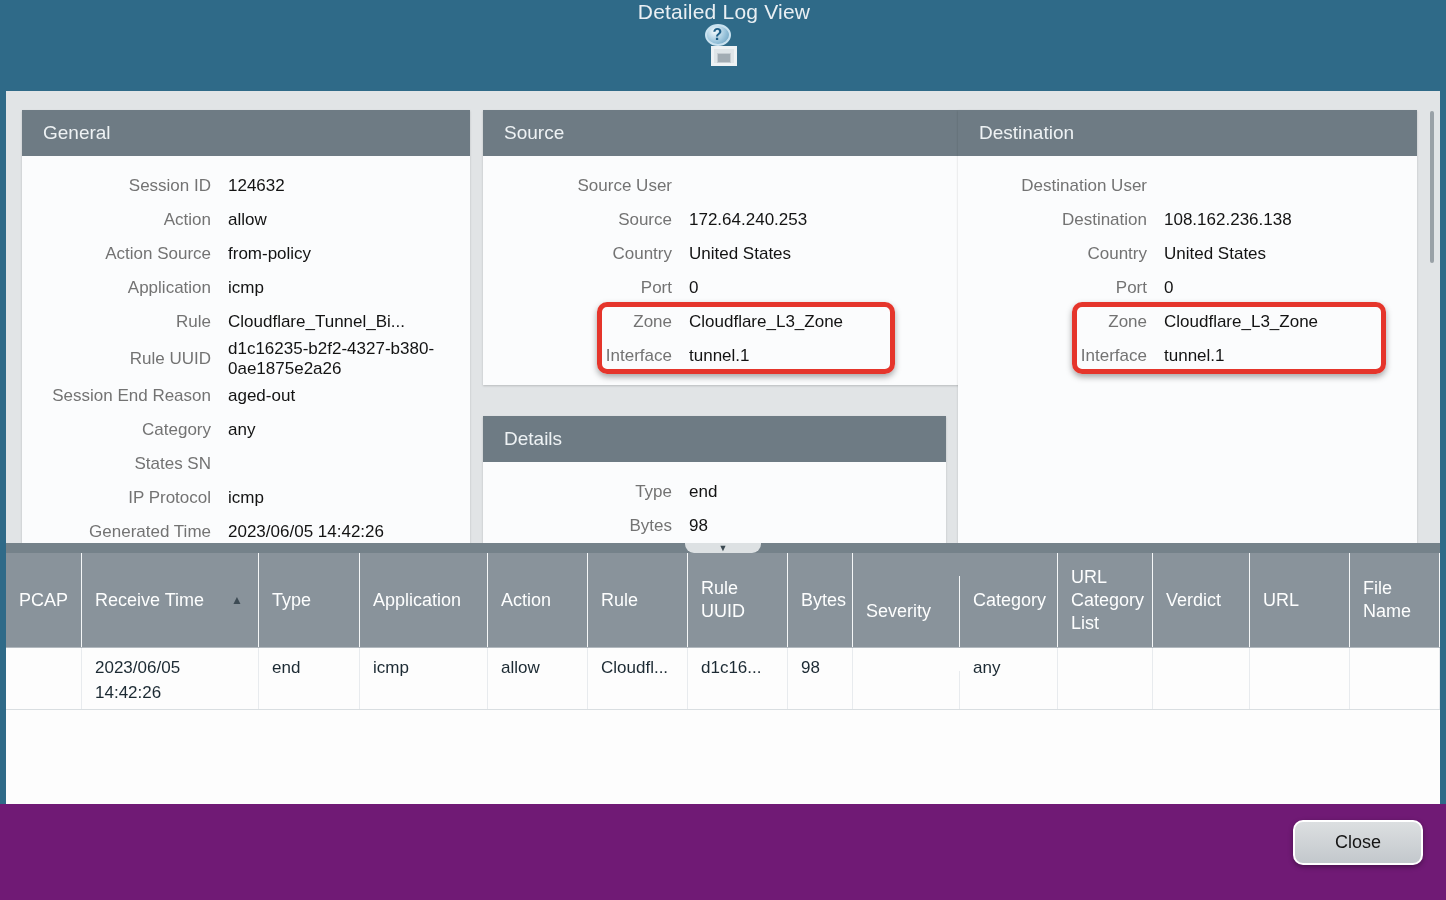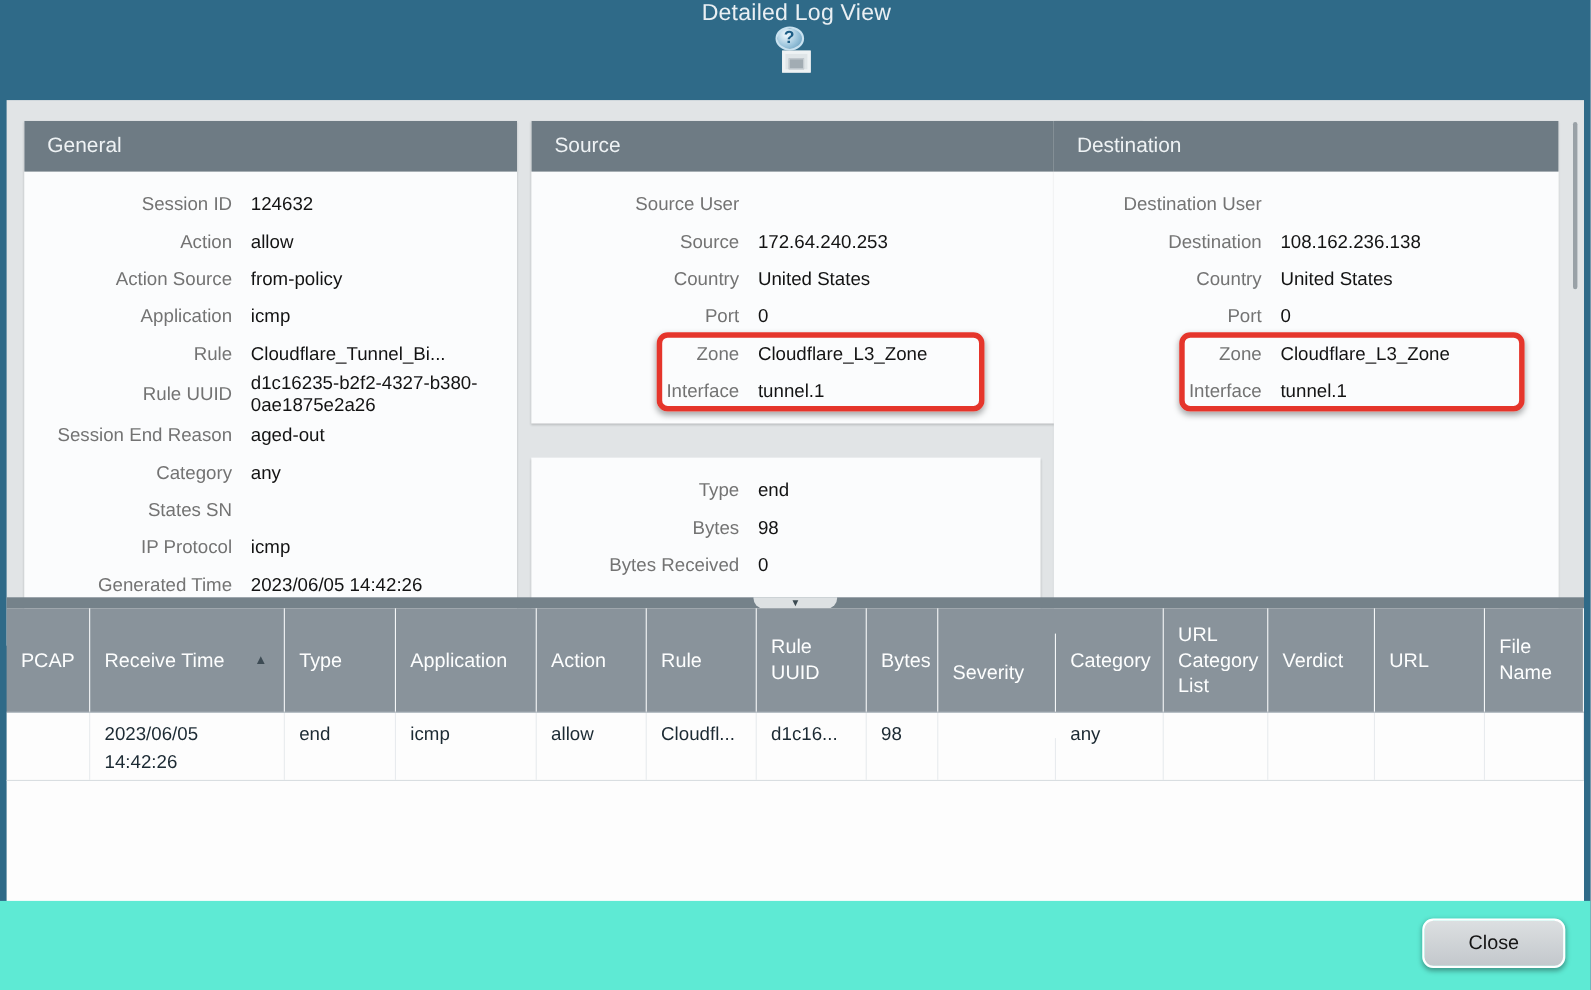--- a/index.html
+++ b/index.html
@@ -186,22 +186,22 @@
   .c8 { width: 107px; flex-shrink: 0; margin-top: 23px; }
   .c9 { width: 98px;  flex-shrink: 0; }
   .c10 { width: 95px; flex-shrink: 0; }
   .c11 { width: 97px; flex-shrink: 0; }
   .c12 { width: 100px; flex-shrink: 0; }
   .c13 { flex: 1; }
 
   
   .footer {
     position: absolute;
-    left: 0; right: 0; bottom: 0; height: 81px;
-    background: #5eead4;
+    left: 0; right: 0; bottom: 0; height: 96px;
+    background: #701a75;
   }
   .close-btn {
     position: absolute;
     right: 23px; top: 16px;
     width: 130px; height: 45px;
     border: 2px solid #ffffff;
     border-radius: 10px;
     background: linear-gradient(#dcdfe1, #c3c8cc);
     box-shadow: 0 2px 5px rgba(0,0,0,0.35);
     font-family: inherit;
@@ -298,20 +298,21 @@
         </div>
         <div class="field-row">
           <span class="field-label">Interface</span>
           <span class="field-value">tunnel.1</span>
         </div>
       </div>
     <div class="highlight-box hl-source"></div>
   </section>
 
   <section class="panel panel-details">
+    <div class="panel-header">Details</div>
     <div class="panel-body">
         <div class="field-row">
           <span class="field-label">Type</span>
           <span class="field-value">end</span>
         </div>
         <div class="field-row">
           <span class="field-label">Bytes</span>
           <span class="field-value">98</span>
         </div>
         <div class="field-row">

